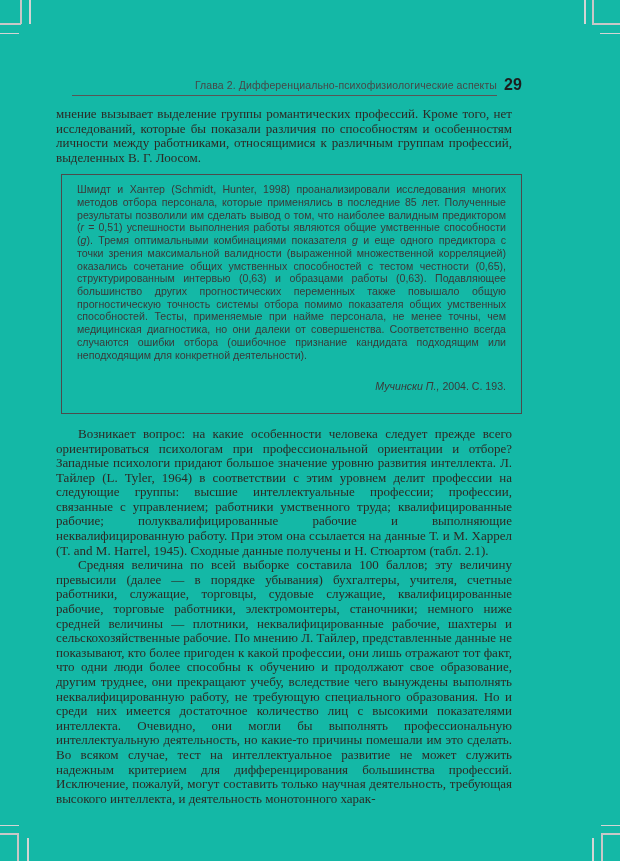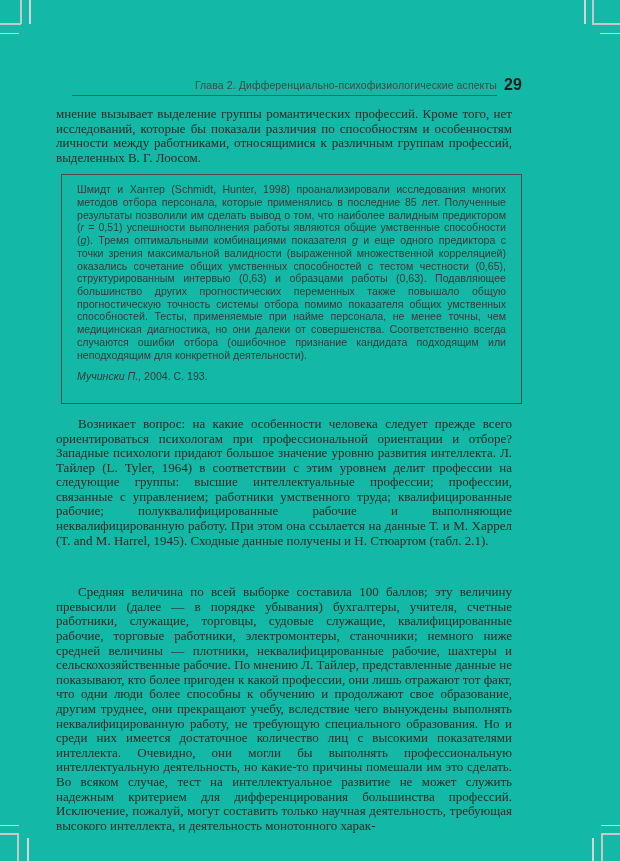--- a/index.html
+++ b/index.html
@@ -29,32 +29,32 @@
     font-family: "Liberation Sans", "DejaVu Sans", sans-serif;
     font-weight: bold; font-size: 16px; color: #1d1d1d;
   }
   
   .content {
     position: absolute; left: 56px; top: 107px; width: 456px;
     color: #2d2a25; font-size: 13px; line-height: 14.6px;
     text-align: justify;
   }
   .content p { margin: 0; }
-  p.indent { text-indent: 22px; margin-top: 37px; }
+  p.indent { text-indent: 22px; }
   .para2 { margin-top: 13px !important; }
   
   .qbox {
     margin: 9px -10px 0 5px;
     border: 1px solid #4c4c4c;
     padding: 8px 15px 20px 15px;
     font-family: "Liberation Sans", "DejaVu Sans", sans-serif;
     font-size: 10.6px; line-height: 12.7px; color: #3a3a3a;
     text-align: justify;
   }
-  .qbox .attr { margin-top: 9px; text-align: left; }
+  .qbox .attr { margin-top: 19px; text-align: right; }
   .qbox i { font-style: italic; }
 </style>
 </head>
 <body>
 
 <div class="page">
 
   <div class="mark" style="left:20px; top:0; width:2px; height:24px;"></div>
   <div class="mark light" style="left:29px; top:0; width:2px; height:24px;"></div>
   <div class="mark" style="left:0; top:23px; width:21px; height:2px;"></div>

